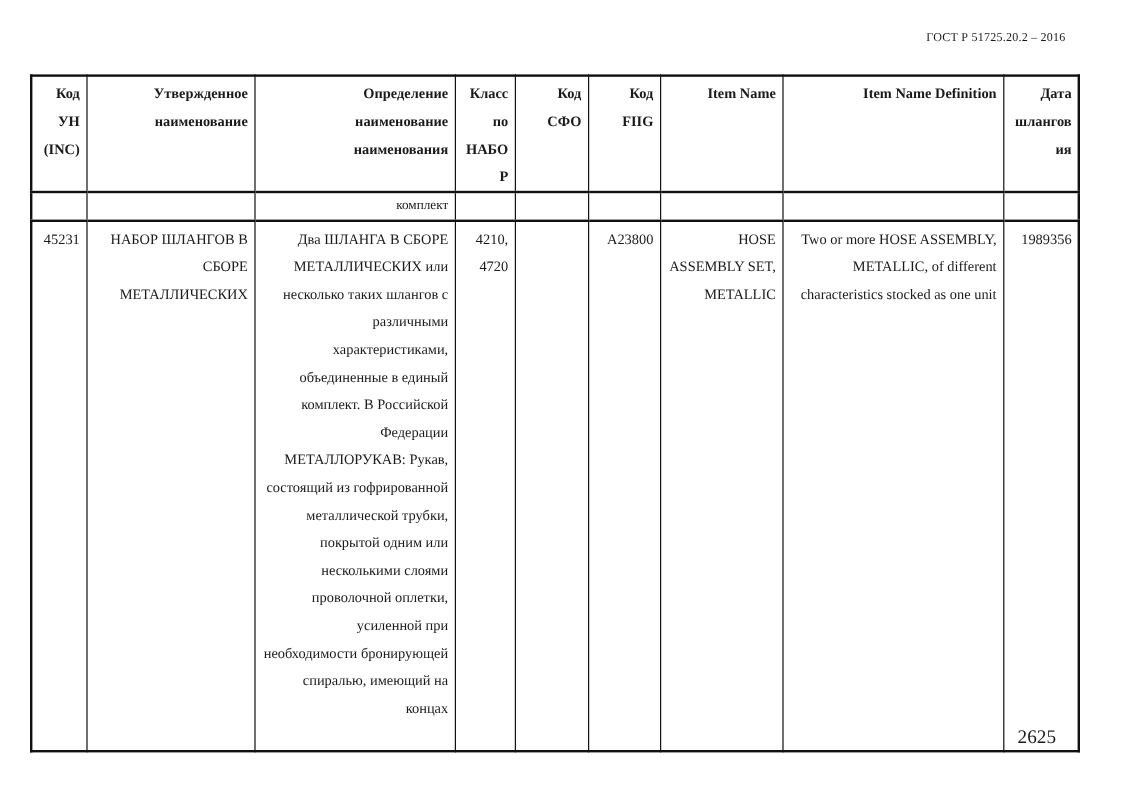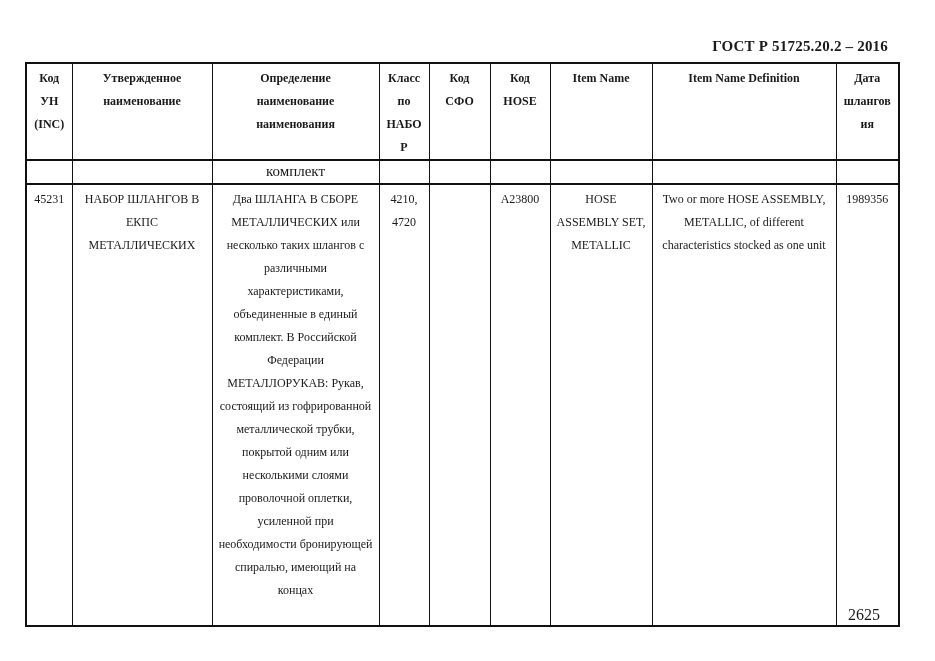--- a/index.html
+++ b/index.html
@@ -1,26 +1,26 @@
 <!DOCTYPE html>
 <html><head>
 <meta charset="utf-8">
 <style>
   html, body { margin:0; padding:0; background:#ffffff; }
   body { width:935px; height:661px; position:relative; overflow:hidden;
          font-family:"Liberation Serif", "DejaVu Serif", serif; color:#1a1a1a; }
-  .doc-title { position:absolute; top:38px; right:47px; font-size:15px; font-weight:bold; letter-spacing:0.2px; }
+  .doc-title { position:absolute; top:26px; right:47px; font-size:10px; font-weight:normal; letter-spacing:0.2px; }
   .page-num { position:absolute; top:606px; left:848px; font-size:16px; }
   table.grid { position:absolute; left:25px; top:62px; width:873px; border-collapse:collapse; table-layout:fixed; }
   table.grid td, table.grid th { border:1.5px solid #111; vertical-align:top; padding:3px 5px 0 5px;
-       font-size:12px; line-height:23px; text-align:center; word-wrap:break-word; }
+       font-size:12px; line-height:23px; text-align:right; word-wrap:break-word; }
   table.grid { border:2.5px solid #111; }
   table.grid th { font-weight:bold; height:69px; }
   tr.hdr th { border-bottom:2.5px solid #111; }
-  tr.cont td { height:19px; line-height:14px; padding-top:3px; font-size:15px; }
+  tr.cont td { height:19px; line-height:14px; padding-top:3px; font-size:11px; }
   tr.main td { height:437px; border-top:2.5px solid #111; }
   .right { text-align:right;margin-left:10px; }
 </style>
 </head>
 <body>
 
 <div class="doc-title">ГОСТ Р 51725.20.2 – 2016</div>
 
 <table class="grid">
   <colgroup>
@@ -34,39 +34,39 @@
       <col style="width:184px">
       <col style="width:63px">
   </colgroup>
   <tbody>
       <tr class="hdr">
     <th><span>Код</span><br><span>УН</span><br><span>(INC)</span></th>
     <th><span>Утвержденное</span><br><span>наименование</span></th>
     <th><span>Определение</span><br><span>наименование</span><br><span>наименования</span></th>
     <th><span>Класс</span><br><span>по</span><br><span>НАБОР</span></th>
     <th><span>Код</span><br><span>СФО</span></th>
-    <th><span>Код</span><br><span>HOSE</span></th>
+    <th><span>Код</span><br><span>FIIG</span></th>
     <th><span>Item Name</span></th>
     <th><span>Item Name Definition</span></th>
     <th><span>Дата</span><br><span>шлангов</span><br><span>ия</span></th>
   </tr>
   <tr class="cont">
     <td></td>
     <td></td>
     <td>комплект</td>
     <td></td>
     <td></td>
     <td></td>
     <td></td>
     <td></td>
     <td></td>
   </tr>
   <tr class="main">
     <td>45231</td>
-    <td>НАБОР ШЛАНГОВ В ЕКПС МЕТАЛЛИЧЕСКИХ</td>
+    <td>НАБОР ШЛАНГОВ В СБОРЕ МЕТАЛЛИЧЕСКИХ</td>
     <td>Два ШЛАНГА В СБОРЕ МЕТАЛЛИЧЕСКИХ или несколько таких шлангов с различными характеристиками, объединенные в единый комплект. В Российской Федерации МЕТАЛЛОРУКАВ: Рукав, состоящий из гофрированной металлической трубки, покрытой одним или несколькими слоями проволочной оплетки, усиленной при необходимости бронирующей спиралью, имеющий на концах</td>
     <td>4210, 4720</td>
     <td></td>
     <td>A23800</td>
     <td>HOSE ASSEMBLY SET, METALLIC</td>
     <td>Two or more HOSE ASSEMBLY, METALLIC, of different characteristics stocked as one unit</td>
     <td class="right">1989356</td>
   </tr>
 </tbody>
   </table>

